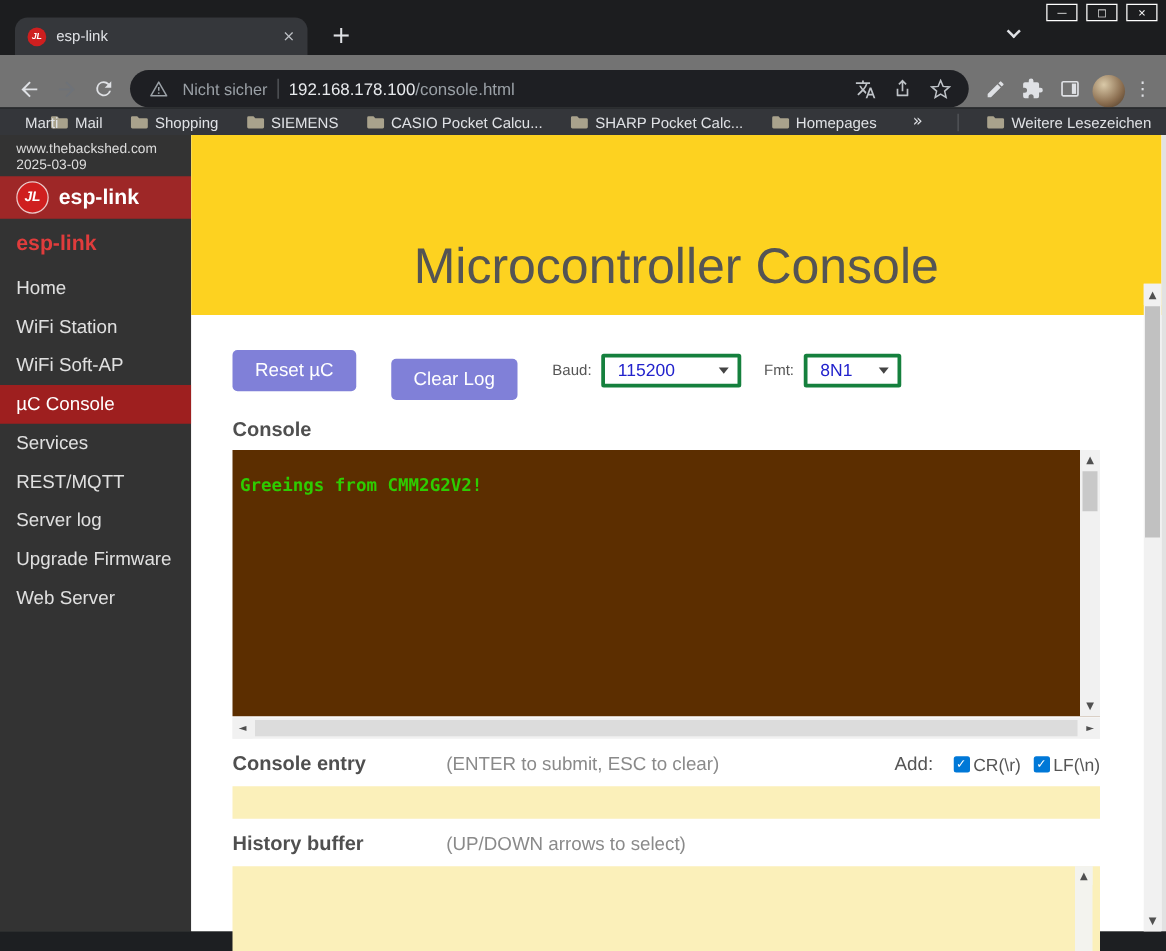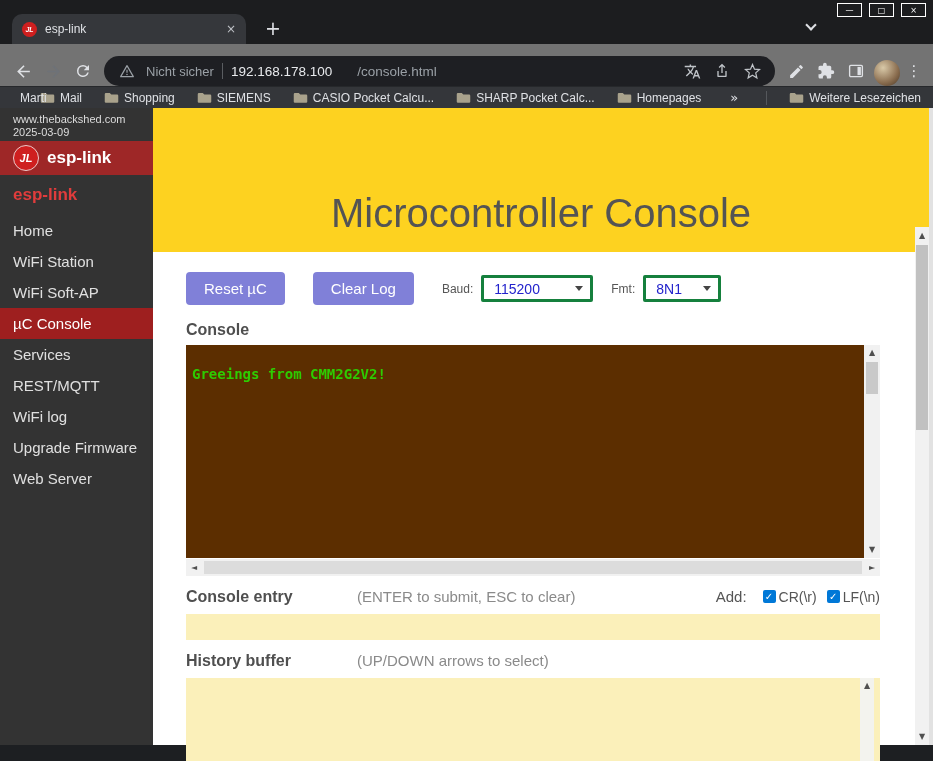--- a/index.html
+++ b/index.html
@@ -30,21 +30,21 @@
   .toolbar { height: 42px; background:#737373; display:flex; align-items:flex-end; padding: 0 8px; }
   .nav-icon { width: 30px; height: 30px; display:flex; align-items:center; justify-content:center;
               color:#dfe1e5; flex-shrink:0; }
   .nav-icon.disabled { color:#6e7278; }
   .omnibox { flex: 1; height: 30px; background:#1e1f23; border-radius: 15px; display:flex;
              align-items:center; padding: 0 12px; gap: 8px; margin: 0 6px; min-width: 0; }
   .sec-text { color:#9aa0a6; font-size: 13px; white-space:nowrap; }
   .om-div { width: 1px; height: 16px; background:#5a5d61; }
   .url { font-size: 13.5px; white-space:nowrap; overflow:hidden; }
   .url .host { color:#e8eaed; }
-  .url .path { color:#9aa0a6;padding-left:25px; }
+  .url .path { color:#9aa0a6; }
   .om-spacer { flex: 1; }
   .om-icon { width: 22px; height: 22px; display:flex; align-items:center; justify-content:center;
              color:#bfc3c8; flex-shrink:0; }
   .avatar { width: 26px; height: 26px; border-radius: 50%; flex-shrink:0; margin: 0 3px;
             background: radial-gradient(circle at 35% 30%, #d9c9a8, #8a6d4f 60%, #463322); }
   .kebab { font-size: 15px; width: 22px; }
 
   
   .bookmarks { position: relative; height: 22px; background:#34363a; border-top: 1px solid #26282b;
                display:flex; align-items:center; padding: 0 12px 0 40px; gap: 22px;
@@ -76,21 +76,21 @@
   .main { flex: 1; position: relative; background:#ffffff; min-width: 0; }
   .banner { height: 144px; background:#fdd220; display:flex; align-items:flex-end; justify-content:center;
             padding-bottom: 16px; }
   .banner h1 { font-size: 40px; font-weight: 400; color:#545454; }
   .white { padding: 20px 0 0 33px; }
 
   .ctl-row { display:flex; align-items:center; width: 694px; }
   .btn { background:#8080d8; color:#fff; border:none; border-radius: 4px; font-size: 15px;
          padding: 8px 18px; font-family: "Liberation Sans", sans-serif; cursor: pointer; }
   .btn.reset { margin-right: 28px; }
-  .btn.clear { margin-right: 28px; }
+  .btn.clear { margin-right: 28px; margin-top: 15px; }
   .lbl { color:#555555; font-size: 12px; margin-right: 8px; }
   .select { height: 27px; background:#ffffff; border: 3px solid #15803d; border-radius: 2px;
             display:flex; align-items:center; justify-content:space-between; gap: 8px;
             padding: 0 7px 0 10px; color:#2222cc; font-size: 14px; cursor: pointer; }
   .select.baud { width: 112px; margin-right: 18px; }
   .select.fmt { width: 78px; }
   .sel-arrow { width: 0; height: 0; border-left: 4px solid transparent; border-right: 4px solid transparent;
                border-top: 5px solid #444; }
 
   .sec-label { margin-top: 16px; font-weight: bold; font-size: 16px; color:#4f4f4f; }
@@ -280,21 +280,21 @@
         <span class="logo-text">esp-link</span>
       </div>
       <div class="brand">esp-link</div>
       <div class="menu">
         <div class="mi">Home</div>
         <div class="mi">WiFi Station</div>
         <div class="mi">WiFi Soft-AP</div>
         <div class="mi active">µC Console</div>
         <div class="mi">Services</div>
         <div class="mi">REST/MQTT</div>
-        <div class="mi">WiFi log</div>
+        <div class="mi">Server log</div>
         <div class="mi">Upgrade Firmware</div>
         <div class="mi">Web Server</div>
       </div>
     </div>
 
     <div class="main">
       <div class="banner">
         <h1>Microcontroller Console</h1>
       </div>
       <div class="white">

